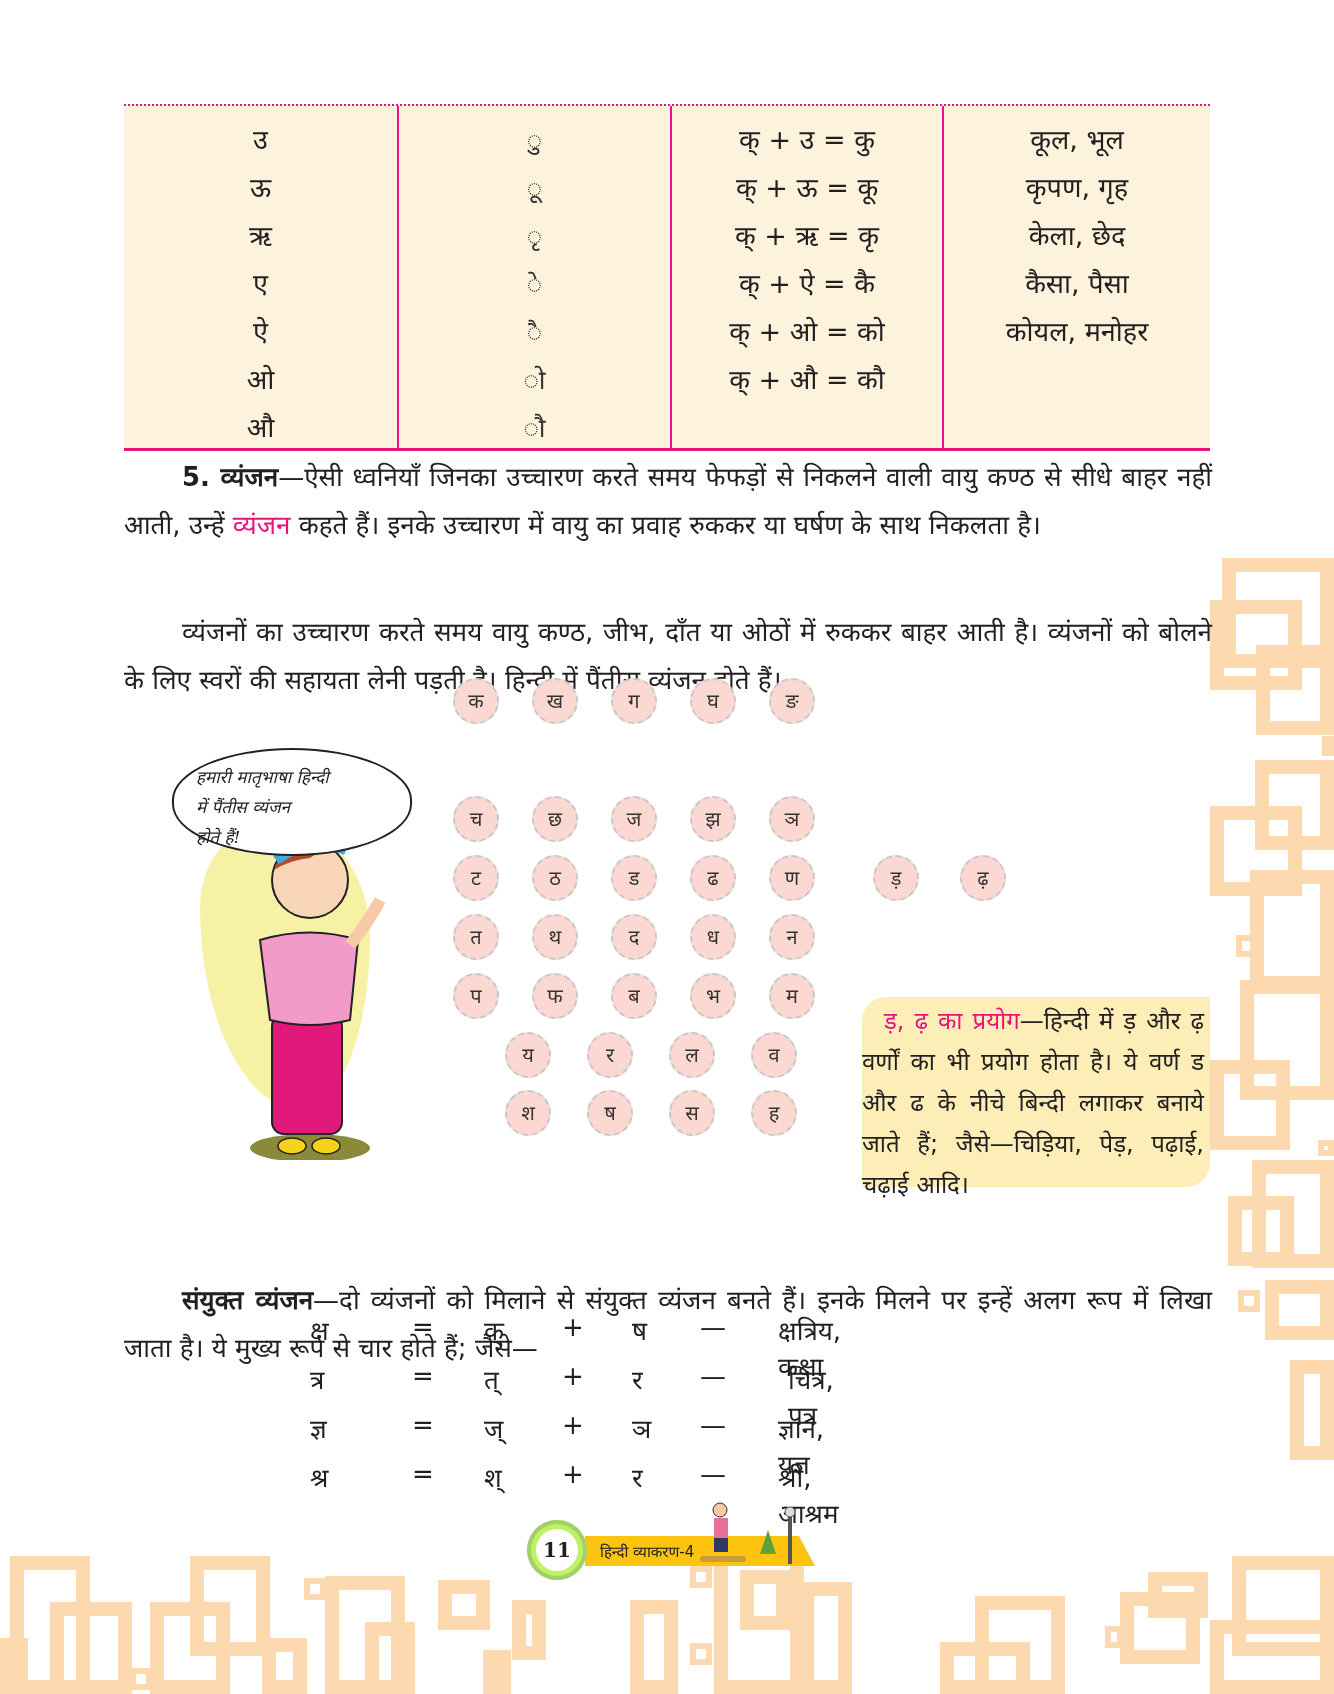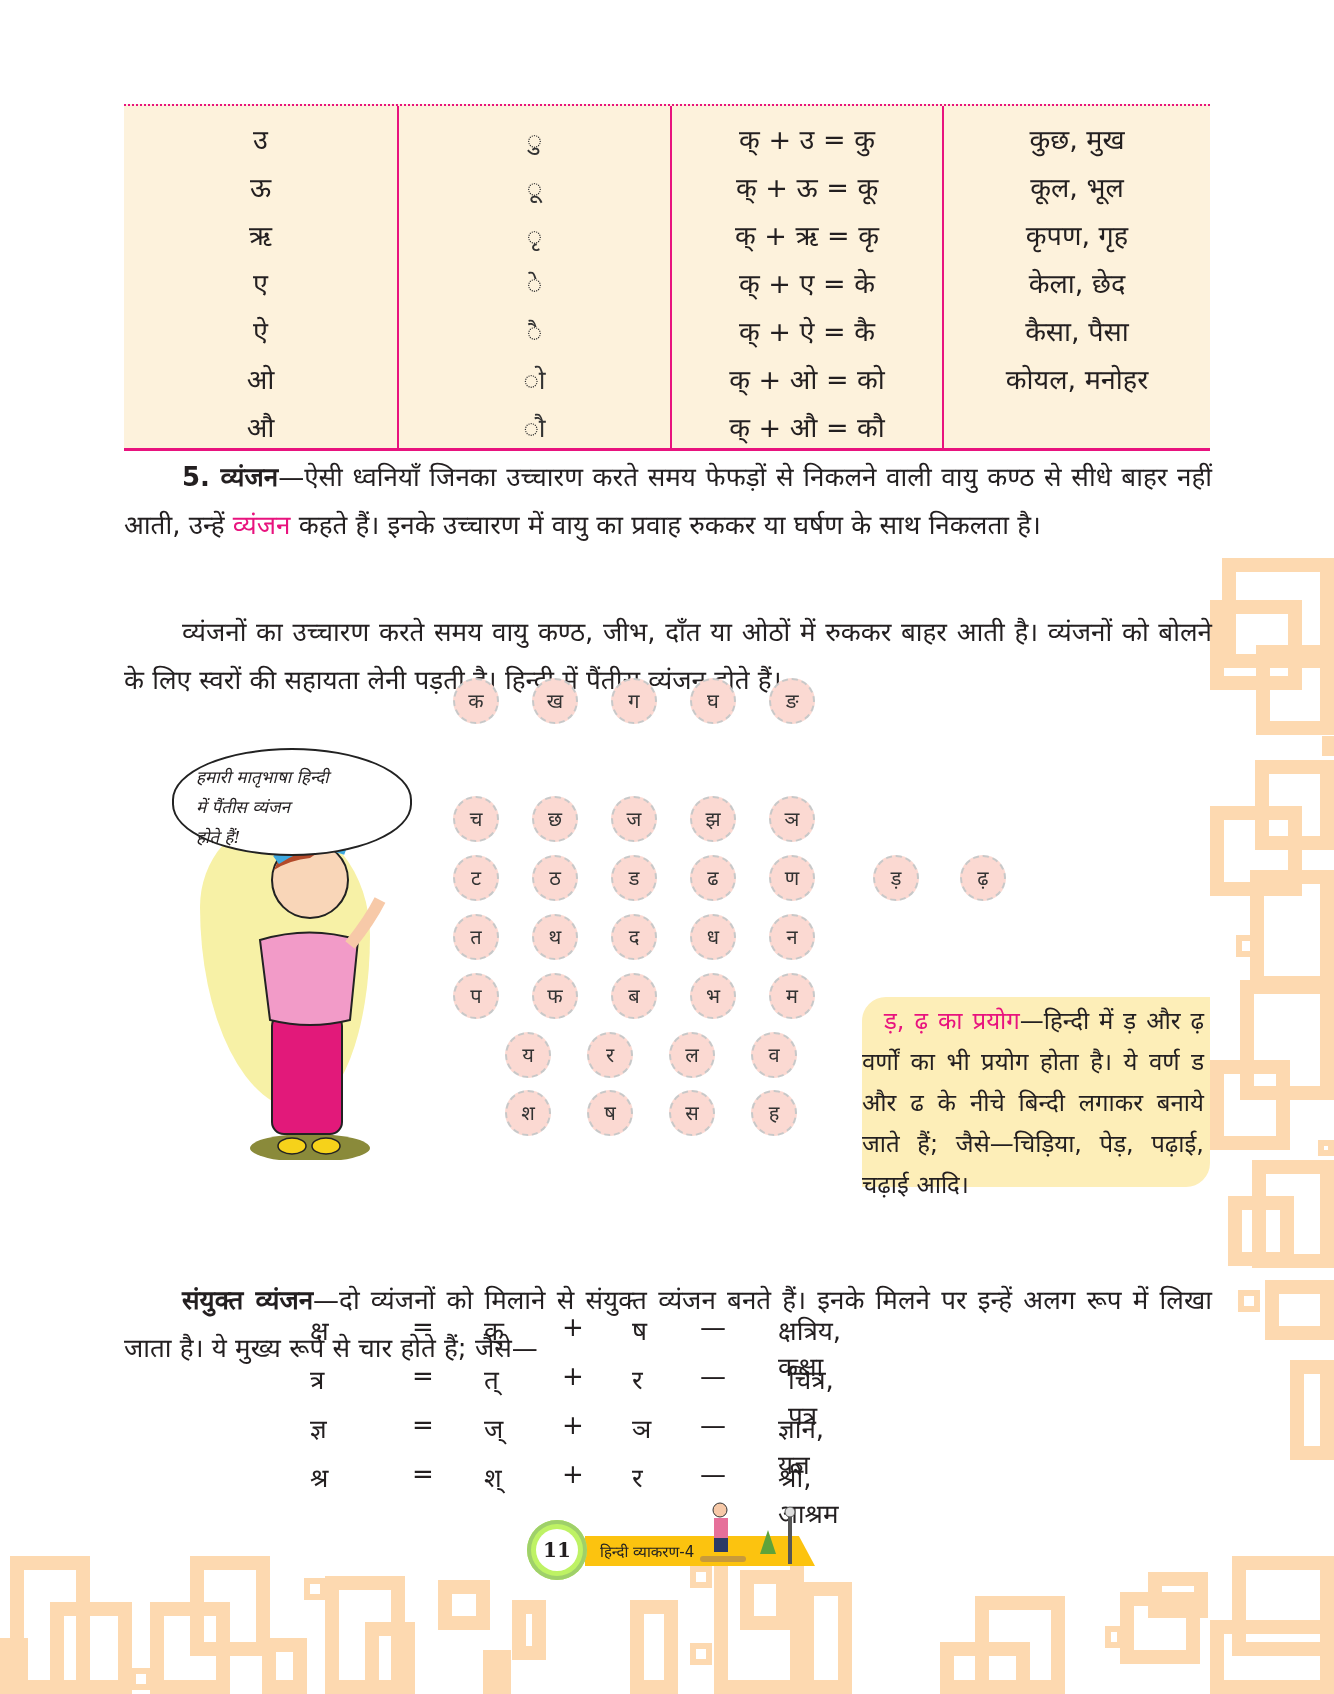--- a/index.html
+++ b/index.html
@@ -141,27 +141,25 @@
     <div class="vcell">ृ</div>
     <div class="vcell">े</div>
     <div class="vcell">ै</div>
     <div class="vcell">ो</div>
     <div class="vcell">ौ</div>
   </div>
   <div class="vcol c3">
     <div class="vcell">क् + उ = कु</div>
     <div class="vcell">क् + ऊ = कू</div>
     <div class="vcell">क् + ऋ = कृ</div>
-    <div class="vcell">क् + ए = के</div>
     <div class="vcell">क् + ऐ = कै</div>
     <div class="vcell">क् + ओ = को</div>
     <div class="vcell">क् + औ = कौ</div>
   </div>
   <div class="vcol c4">
-    <div class="vcell">कुछ, मुख</div>
     <div class="vcell">कूल, भूल</div>
     <div class="vcell">कृपण, गृह</div>
     <div class="vcell">केला, छेद</div>
     <div class="vcell">कैसा, पैसा</div>
     <div class="vcell">कोयल, मनोहर</div>
   </div>
 </div>
 
 <div class="para" style="top:453px">
   <span class="indent"></span><span class="bold">5. व्यंजन</span><span>—ऐसी ध्वनियाँ जिनका उच्चारण करते समय फेफड़ों से निकलने वाली वायु कण्ठ से सीधे बाहर नहीं आती, उन्हें </span><span class="pink">व्यंजन</span><span> कहते हैं। इनके उच्चारण में वायु का प्रवाह रुककर या घर्षण के साथ निकलता है।</span>

